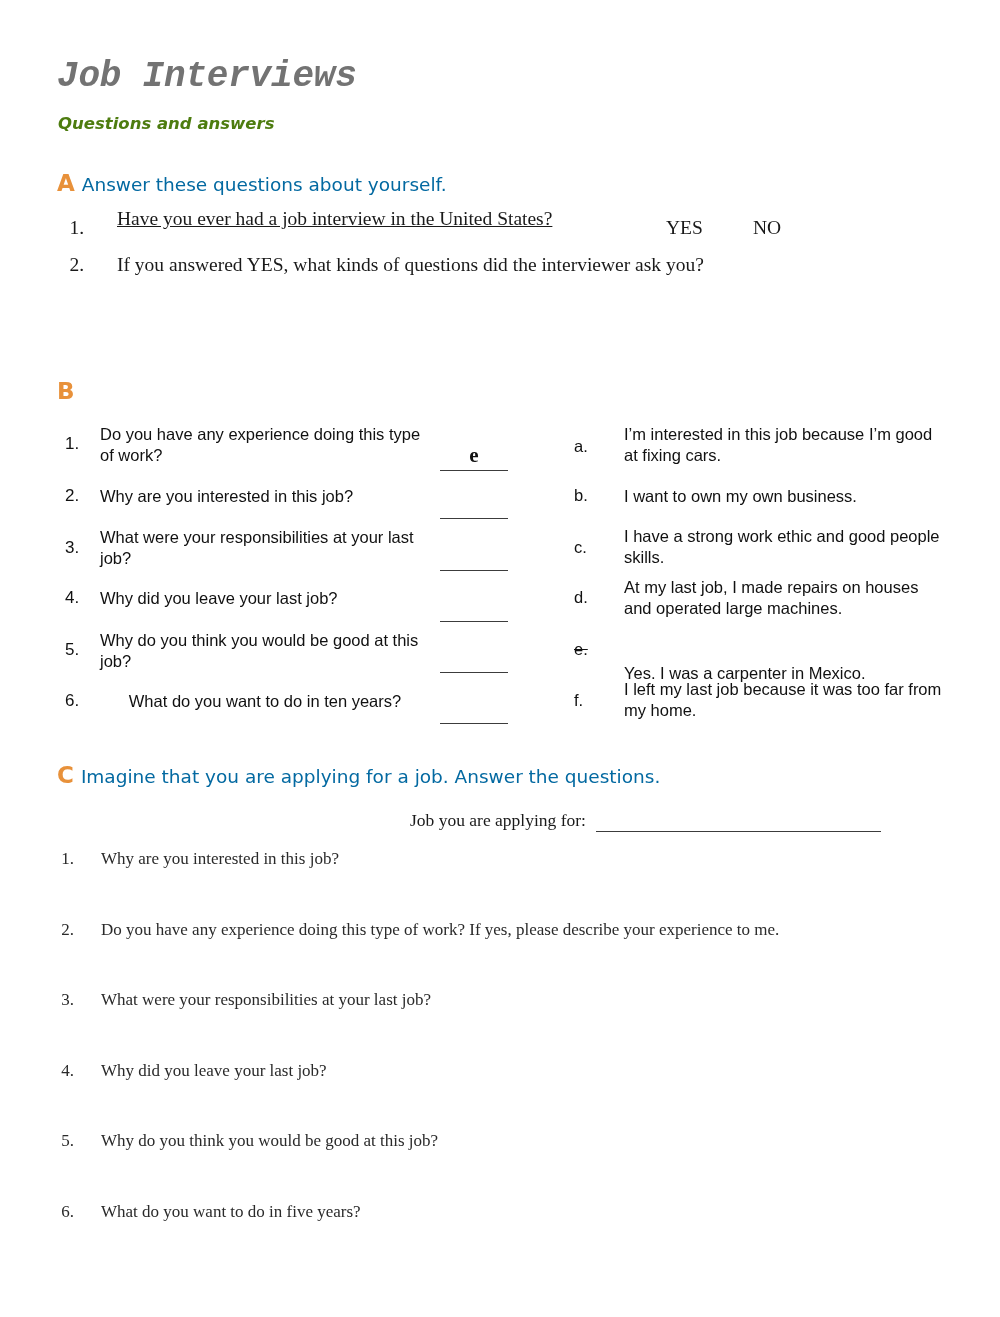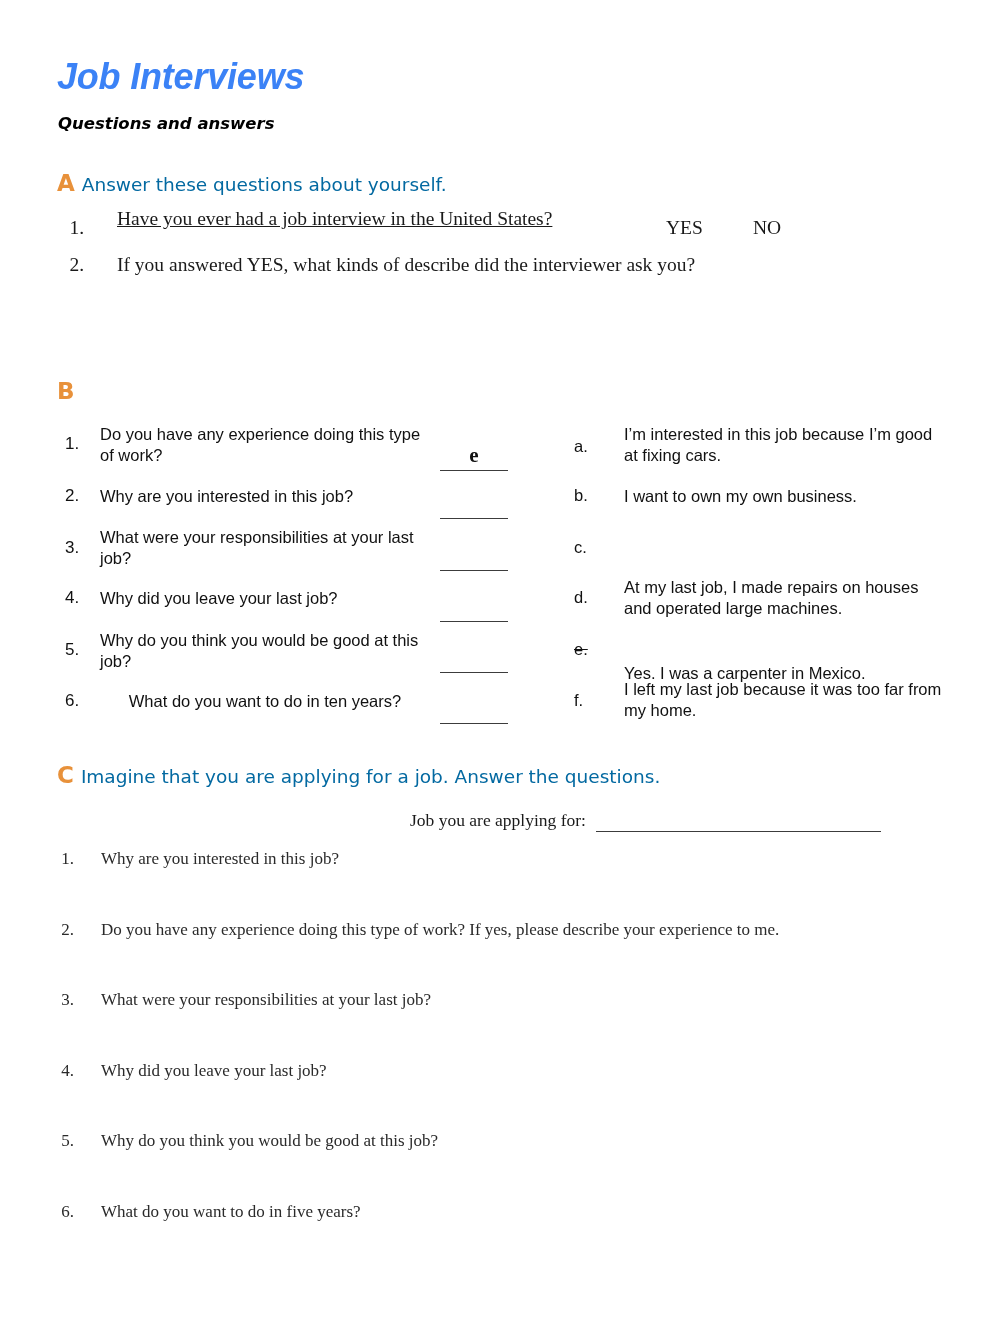--- a/index.html
+++ b/index.html
@@ -19,37 +19,37 @@
     position: absolute;
     inset: 0;
     background: #ffffff;
   }
 
   
   .doc-title {
     position: absolute;
     left: 57px;
     top: 58px;
-    font-family: Liberation Sans, sans-serif;
+    font-family: Liberation Mono, monospace;
     font-weight: bold;
     font-style: italic;
     font-size: 36px;
     letter-spacing: -0.2px;
-    color: #3b82f6;
+    color: #737373;
     line-height: 1.05;
   }
   .doc-subtitle {
     position: absolute;
     left: 58px;
     top: 114px;
     font-family: "DejaVu Sans", sans-serif;
     font-weight: bold;
     font-style: italic;
     font-size: 16.5px;
-    color: #000000;
+    color: #4d7c0f;
   }
 
   
   .sec-head {
     position: absolute;
     display: flex;
     align-items: baseline;
     white-space: nowrap;
   }
   .sec-letter {
@@ -182,21 +182,21 @@
     <span class="sec-letter">A</span>
     <span class="sec-text">Answer these questions about yourself.</span>
   </div>
 
   <div class="serif-num" style="left:58px; top:217px;">1.</div>
   <div class="serif-row" style="left:117px; top:208px;text-decoration:underline;">Have you ever had a job interview in the United States?</div>
   <div class="yesno" style="left:666px; top:217px;">YES</div>
   <div class="yesno" style="left:753px; top:217px;">NO</div>
 
   <div class="serif-num" style="left:58px; top:254px;">2.</div>
-  <div class="serif-row" style="left:117px; top:254px;">If you answered YES, what kinds of describe did the interviewer ask you?</div>
+  <div class="serif-row" style="left:117px; top:254px;">If you answered YES, what kinds of questions did the interviewer ask you?</div>
 
   <div class="sec-head" style="left:57px; top:378px;">
     <span class="sec-letter">B</span>
   </div>
 
   <div class="b-num" style="left:65px; top:434px;">1.</div>
   <div class="b-q" style="left:100px; top:424px;">Do you have any experience doing this type of work?</div>
 
   <div class="b-num" style="left:65px; top:486px;">2.</div>
   <div class="b-q" style="left:100px; top:486px;">Why are you interested in this job?</div>
@@ -231,20 +231,21 @@
   <div class="blank-answer" style="left:440px; top:700px;"></div>
   <div class="blank-line" style="left:440px; top:723px;"></div>
 
   <div class="b-letter" style="left:574px; top:437px;">a.</div>
   <div class="b-a" style="left:624px; top:424px;">I’m interested in this job because I’m good at fixing cars.</div>
 
   <div class="b-letter" style="left:574px; top:486px;">b.</div>
   <div class="b-a" style="left:624px; top:486px;">I want to own my own business.</div>
 
   <div class="b-letter" style="left:574px; top:538px;">c.</div>
+  <div class="b-a" style="left:624px; top:526px;">I have a strong work ethic and good people skills.</div>
 
   <div class="b-letter" style="left:574px; top:588px;">d.</div>
   <div class="b-a" style="left:624px; top:577px;">At my last job, I made repairs on houses and operated large machines.</div>
 
   <div class="b-letter used" style="left:574px; top:640px;">e.</div>
   <div class="b-a" style="left:624px; top:639px;margin-top:24px;">Yes. I was a carpenter in Mexico.</div>
 
   <div class="b-letter" style="left:574px; top:691px;">f.</div>
   <div class="b-a" style="left:624px; top:679px;">I left my last job because it was too far from my home.</div>
 

